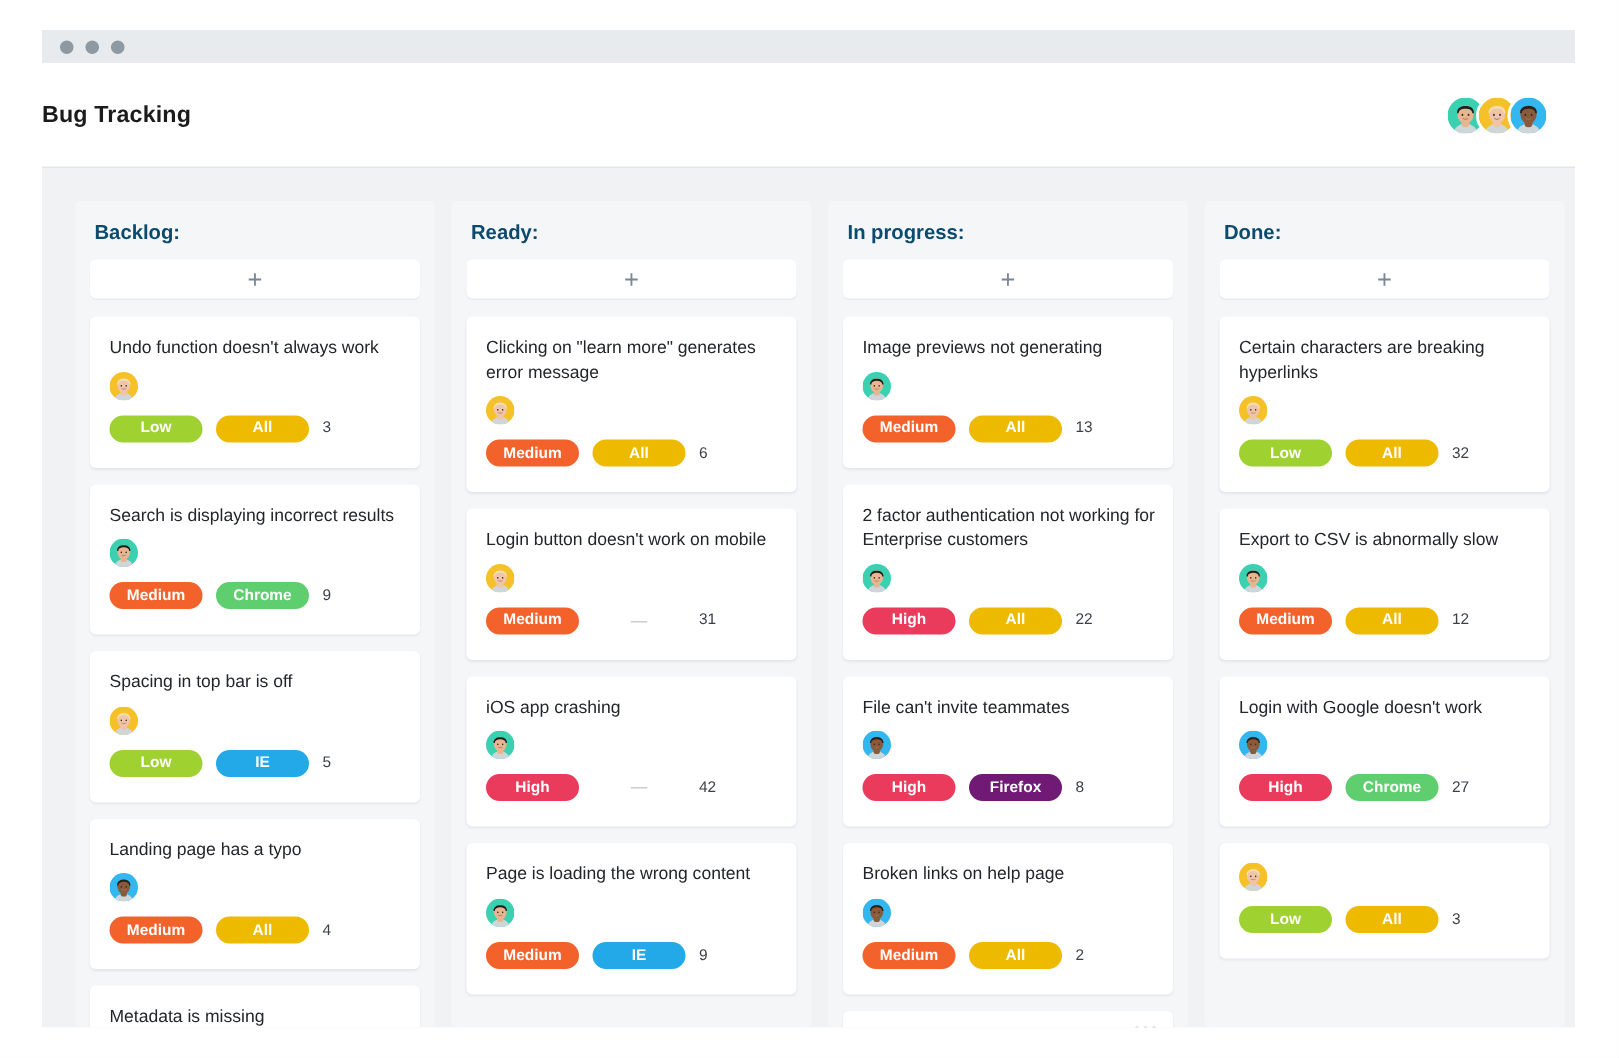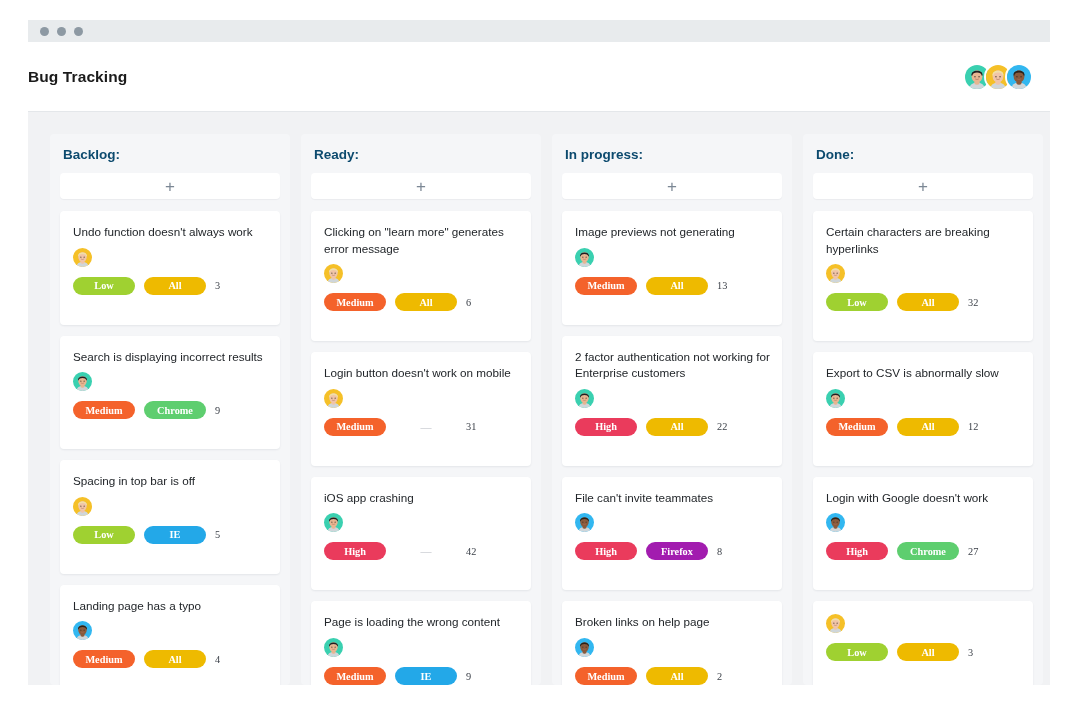--- a/index.html
+++ b/index.html
@@ -122,41 +122,40 @@
     color: #7b8794;
     font-size: 17px;
     line-height: 1;
     font-weight: 300;
   }
 
   
   .card {
     background: #ffffff;
     border-radius: 4px;
-    padding: 13px 12px 30px 13px;
+    padding: 13px 12px 17px 13px;
     margin-bottom: 11px;
     box-shadow: 0 1px 2px rgba(30,40,60,0.08);
     position: relative;
   }
   .card-title {
     font-size: 11.7px;
     color: #22262a;
     line-height: 1.42;
     margin-bottom: 7px;
     white-space: pre-wrap;
   }
   .card-avatar {
     width: 19px;
     height: 19px;
     margin-bottom: 10px;
   }
   .card-footer {
     display: flex;
     align-items: center;
-    font-family: Liberation Serif, serif;
   }
   .tag {
     height: 18px;
     min-width: 62px;
     border-radius: 9px;
     color: #ffffff;
     font-size: 10.3px;
     font-weight: bold;
     display: inline-flex;
     align-items: center;
@@ -499,21 +498,21 @@
               <ellipse cx="20" cy="19" rx="9" ry="10.2" fill="#8a5a3c"></ellipse>
               <path d="M10.6 18 C10.2 8.5 29.8 8.5 29.4 18 C29.4 13.5 26 11 20 11 C14 11 10.6 13.5 10.6 18 Z" fill="#2a2118"></path>
               <path d="M10.6 17.5 C10.6 12 14 9.5 20 9.5 C26 9.5 29.4 12 29.4 17.5 L27.6 17.5 C27.6 14 24.4 12.4 20 12.4 C15.6 12.4 12.4 14 12.4 17.5 Z" fill="#2a2118"></path>
               <ellipse cx="16.6" cy="19.4" rx="1.05" ry="1.25" fill="#3a2c22"></ellipse>
               <ellipse cx="23.4" cy="19.4" rx="1.05" ry="1.25" fill="#3a2c22"></ellipse>
               <path d="M17.4 23.6 Q20 25.3 22.6 23.6" stroke="#a9715a" stroke-width="1" fill="none" stroke-linecap="round"></path>
             </svg>
           </span>
           <div class="card-footer">
             <span class="tag" style="background: rgb(234, 59, 92);">High</span>
-            <span class="tag" style="background: #a21caf;">Firefox</span>
+            <span class="tag" style="background: #701a75;">Firefox</span>
             <span class="card-count">8</span>
           </div>
         </div>
         <div class="card">
           <div class="card-title">Broken links on help page</div>
           <span class="avatar card-avatar">
             <svg viewBox="0 0 40 40" preserveAspectRatio="xMidYMid slice">
               <rect width="40" height="40" fill="#32b7f0"></rect>
               <ellipse cx="20" cy="40" rx="13" ry="11" fill="#cfd6da"></ellipse>
               <rect x="15.5" y="25" width="9" height="8" rx="4" fill="#8a5a3c"></rect>

